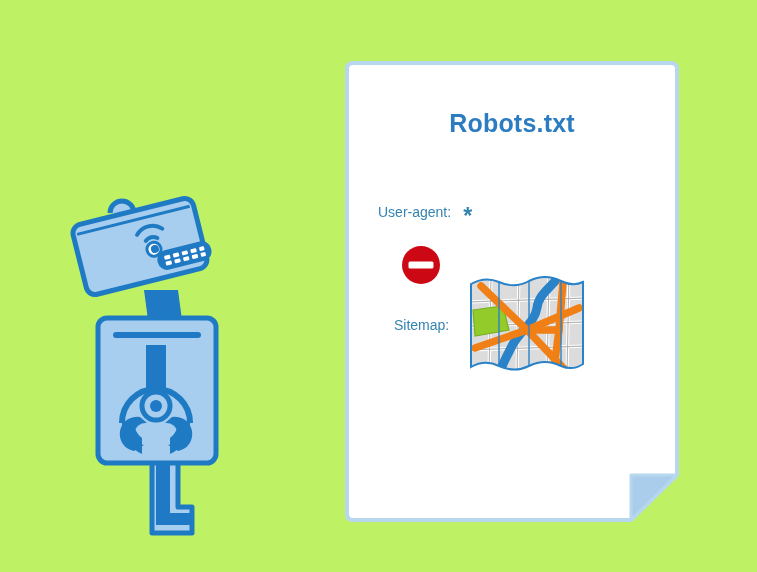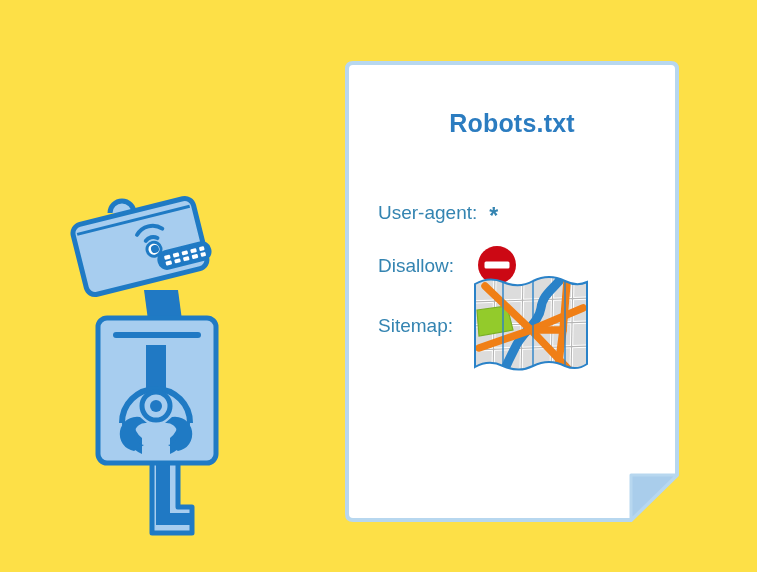--- a/index.html
+++ b/index.html
@@ -12,21 +12,21 @@
     overflow: hidden;
     background: #e4f0fd;
     font-family: "Liberation Sans", sans-serif;
     position: relative;
   }
   #stage {
     position: absolute;
     inset: 0;
     width: 757px;
     height: 572px;
-    background: #fde047;
+    background: #bef264;
   }
 
   
   .robot-wrap {
     position: absolute;
     left: 60px;
     top: 195px;
     width: 190px;
     height: 345px;
   }
@@ -66,24 +66,24 @@
     right: 14px;
   }
   .field-row {
     display: flex;
     align-items: center;
     min-height: 46px;
   }
   .field-row.r-useragent { height: 46px; }
   .field-row.r-disallow { height: 60px; }
   .field-row.r-allow { height: 60px; }
-  .field-row.r-sitemap { height: 60px; }
+  .field-row.r-sitemap { height: 60px; margin-left: 16px; }
 
   .field-label {
-    font-size: 19px;
+    font-size: 14px;
     color: #3484b1;
     white-space: nowrap;
     line-height: 1;
   }
   .field-value {
     margin-left: 12px;
     display: flex;
     align-items: center;
     line-height: 1;
   }
@@ -200,21 +200,20 @@
       <div class="field-rows">
 
         <div class="field-row r-useragent">
           <span class="field-label">User-agent:</span>
           <span class="field-value">
             <span class="value-star">*</span>
           </span>
         </div>
 
         <div class="field-row r-disallow">
-          <span class="field-label">Disallow:</span>
           <span class="field-value">
             <span class="icon-slot">
               <svg viewBox="0 0 40 40" width="40" height="40">
                 <circle cx="20" cy="20" r="19" fill="#cc0814"></circle>
                 <rect x="7.5" y="16.5" width="25" height="7" rx="1.5" ry="1.5" fill="#ffffff"></rect>
               </svg>
             </span>
           </span>
         </div>
 

